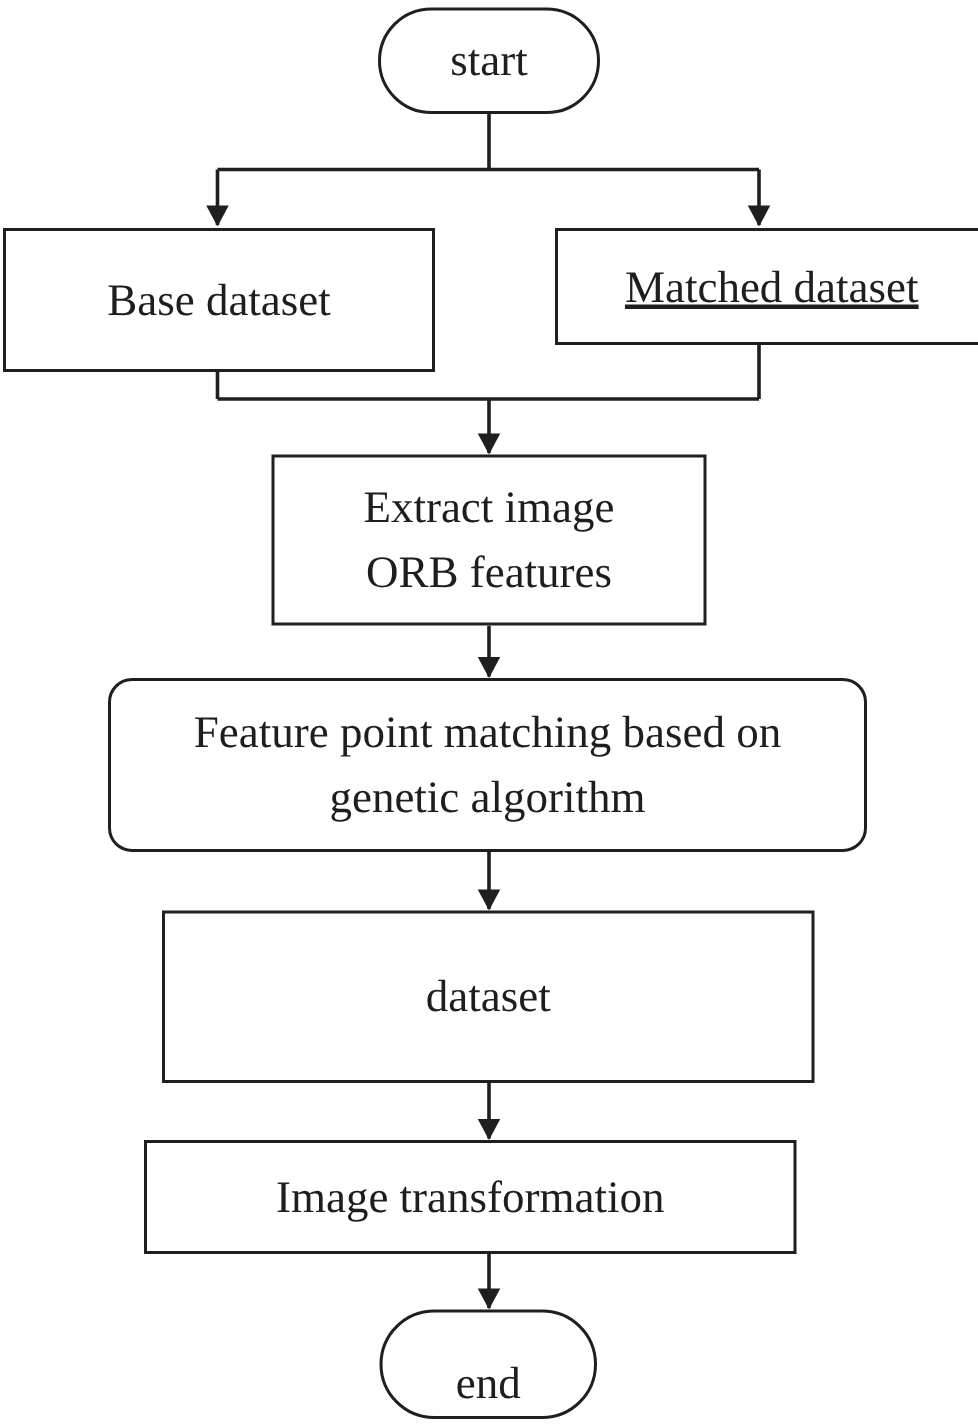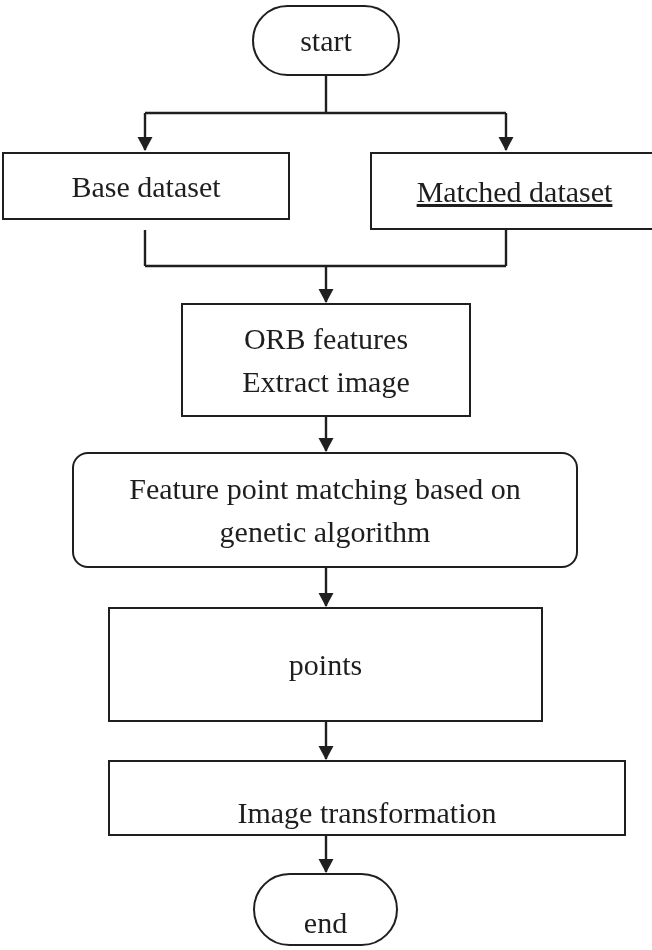--- a/index.html
+++ b/index.html
@@ -28,26 +28,26 @@
     justify-content: center;
     text-align: center;
     font-size: 30px;
     line-height: 43px;
   }
   .node .ln { display: block; white-space: nowrap; }
   .terminator { border-radius: 37px; }
 
   
   #n-start            { left: 252px; top: 5px;   width: 148px; height: 71px; }
-  #n-base-dataset     { left: 2px;   top: 152px; width: 288px; height: 68px; }
+  #n-base-dataset     { left: 2px;   top: 152px; width: 288px; height: 96px; }
   #n-matched-dataset  { left: 370px; top: 152px; width: 289px; height: 78px; text-decoration: underline; }
   #n-extract-orb      { left: 181px; top: 303px; width: 290px; height: 114px; }
   #n-feature-matching { left: 72px;  top: 452px; width: 506px; height: 116px; border-radius: 16px; }
   #n-eliminate-points { left: 108px; top: 607px; width: 435px; height: 115px; }
-  #n-image-transform  { left: 108px; top: 760px; width: 518px; height: 76px; justify-content: flex-end; }
+  #n-image-transform  { left: 96px; top: 760px; width: 435px; height: 76px; }
   #n-end              { left: 253px; top: 873px; width: 145px; height: 73px; justify-content: flex-end; }
 </style>
 </head>
 <body>
 
 <div id="canvas">
 
   <svg id="edge-layer" viewBox="0 0 652 950" xmlns="http://www.w3.org/2000/svg" fill="none" stroke="#1f1f1f" stroke-width="2.4">
 
     <g>
@@ -88,31 +88,31 @@
 
   <div class="node" id="n-base-dataset">
     <span class="ln">Base dataset</span>
   </div>
 
   <div class="node" id="n-matched-dataset">
     <span class="ln">Matched dataset</span>
   </div>
 
   <div class="node" id="n-extract-orb">
+    <span class="ln">Extract image</span>
     <span class="ln">ORB features</span>
-    <span class="ln">Extract image</span>
   </div>
 
   <div class="node" id="n-feature-matching">
     <span class="ln">Feature point matching based on</span>
     <span class="ln">genetic algorithm</span>
   </div>
 
   <div class="node" id="n-eliminate-points">
-    <span class="ln">points</span>
+    <span class="ln">dataset</span>
   </div>
 
   <div class="node" id="n-image-transform">
     <span class="ln">Image transformation</span>
   </div>
 
   <div class="node terminator" id="n-end">
     <span class="ln">end</span>
   </div>
 

